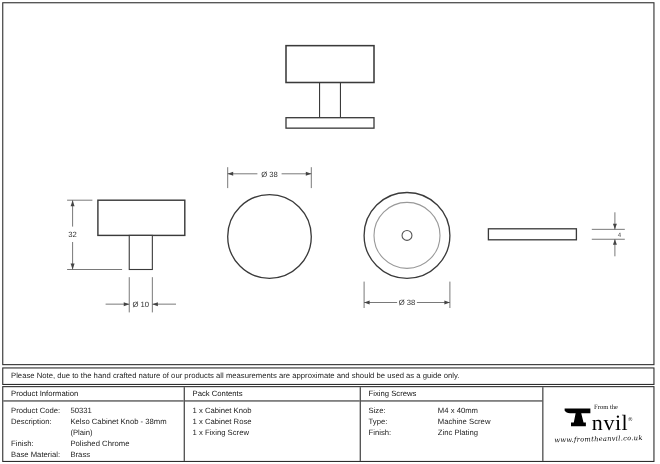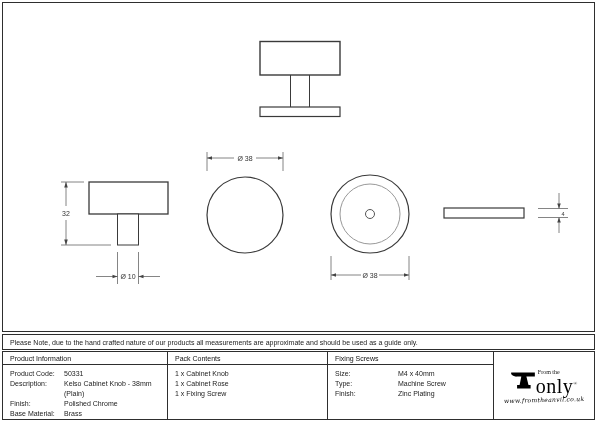--- a/index.html
+++ b/index.html
@@ -179,19 +179,19 @@
   <div class="tcol-logo">
     <div class="logo">
       <div class="logo-main">
         <span>
           <svg width="24" height="22" viewBox="0 0 28 26">
             <path d="M0,4 L28,4 L28,9 L18,9 L20.5,19 L23,19 L23,23 L7,23 L7,19 L10,19 L12,9 L6.5,9 C3.5,9.2 1.2,7.5 0,6 Z" fill="#000"></path>
           </svg>
         </span>
         <span class="logo-right">
           <span class="logo-fromthe">From the</span>
-          <span class="logo-name"><span>only</span><span class="logo-reg">®</span></span>
+          <span class="logo-name"><span>nvil</span><span class="logo-reg">®</span></span>
         </span>
       </div>
       <div class="logo-site">www.fromtheanvil.co.uk</div>
     </div>
   </div>
 </div>
 
 </body></html>

